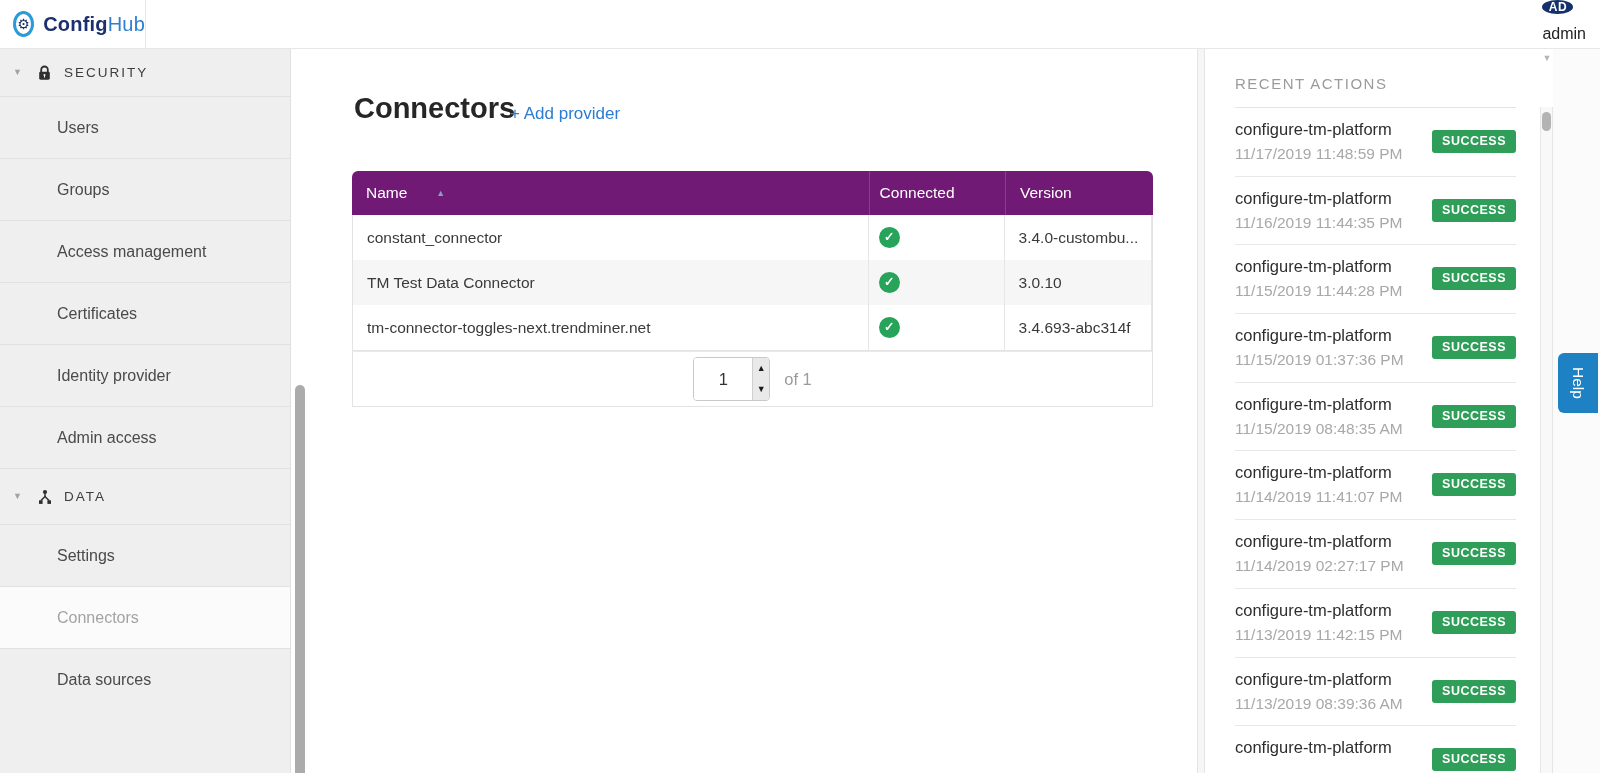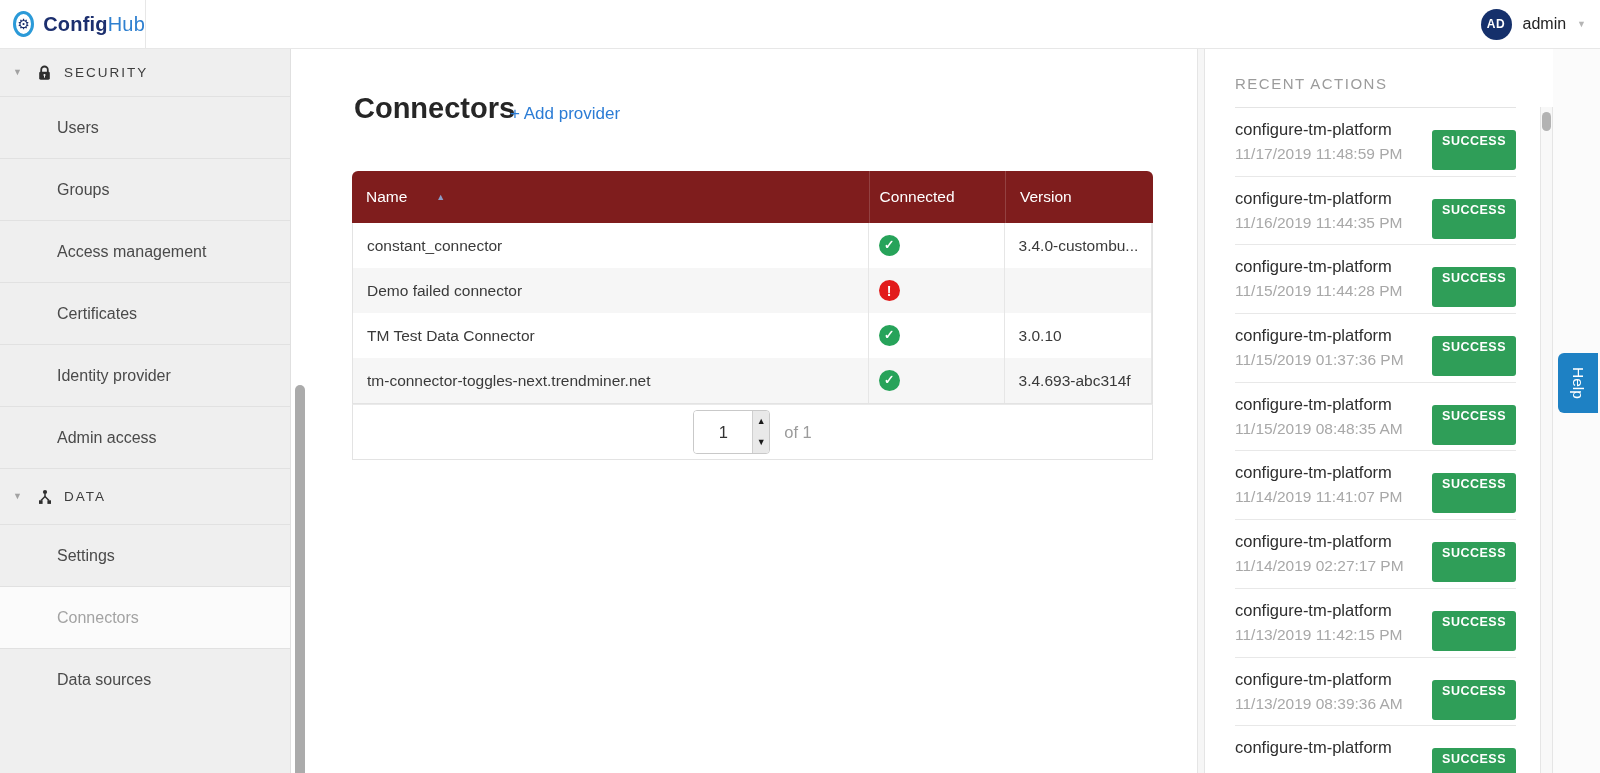--- a/index.html
+++ b/index.html
@@ -9,21 +9,21 @@
   
   .topbar{position:absolute;left:0;top:0;width:1600px;height:49px;background:#fff;
           border-bottom:1px solid #e7e7e7;box-sizing:border-box;}
   .logo-cell{position:absolute;left:0;top:0;width:146px;height:48px;border-right:1px solid #e7e7e7;
              display:flex;align-items:center;padding-left:13px;box-sizing:border-box;gap:9px;cursor:pointer;}
   .logo-ring{width:26px;height:26px;border:3px solid #2b9ad8;border-radius:50%;display:flex;
              align-items:center;justify-content:center;box-sizing:border-box;color:#1c2f6e;font-size:14px;line-height:1;}
   .brand{font-size:20px;letter-spacing:.2px;white-space:nowrap;}
   .brand-config{color:#1c2f6e;font-weight:700;}
   .brand-hub{color:#2f80d0;font-weight:400;}
-  .user-menu{position:absolute;right:14px;top:0;height:48px;display:flex;align-items:center;gap:11px;cursor:pointer;}
+  .user-menu{position:absolute;right:14px;top:0;height:48px;display:flex;align-items:flex-start;gap:11px;cursor:pointer;flex-direction:column;}
   .avatar{width:31px;height:31px;border-radius:50%;background:#15306b;color:#fff;font-size:12px;font-weight:700;
           display:flex;align-items:center;justify-content:center;letter-spacing:.5px;}
   .user-name{font-size:16px;color:#222;}
   .caret{font-size:9px;color:#b5b5b5;line-height:1;}
 
   
   .sidebar{position:absolute;left:0;top:49px;width:291px;bottom:0;background:#efefef;
            border-right:1px solid #e0e0e0;box-sizing:border-box;overflow:hidden;}
   .sec-header{display:flex;align-items:center;height:47px;padding-left:13px;gap:10px;
               border-top:1px solid #e1e1e1;cursor:pointer;}
@@ -39,21 +39,21 @@
   
   .main-scroll{position:absolute;left:295px;top:49px;width:11px;bottom:0;}
   .main-scroll .thumb{position:absolute;left:0;top:336px;bottom:0;width:10px;background:#ababab;
                       border-radius:6px 6px 0 0;}
 
   
   .page-title{position:absolute;left:354px;top:92px;font-size:29px;font-weight:600;color:#262626;}
   .add-link{position:absolute;left:510px;top:104px;font-size:17px;color:#2b7cd5;cursor:pointer;}
 
   .table-card{position:absolute;left:352px;top:171px;width:801px;}
-  .thead{display:flex;height:52px;background:#7f1d1d;border-radius:6px 6px 0 0;color:#fff;
+  .thead{display:flex;height:44px;background:#701a75;border-radius:6px 6px 0 0;color:#fff;
          font-size:15.5px;}
   .cell{box-sizing:border-box;height:100%;display:flex;align-items:center;}
   .w-name{width:489px;padding-left:14px;}
   .w-conn{width:142px;padding-left:10px;margin-left:48px;}
   .w-ver{width:154px;padding-left:14px;}
   .w-spare{flex:1;}
   .thead .w-conn,.thead .w-ver{border-left:1px solid rgba(255,255,255,.16);}
   .thead .cell{cursor:pointer;}
   .sort-caret{margin-left:29px;font-size:9px;color:#8b9cc6;line-height:1;}
 
@@ -87,21 +87,21 @@
 
   
   .panel{position:absolute;left:1205px;top:49px;width:335px;bottom:0;background:#fff;overflow:hidden;}
   .panel-title{margin:0 24px 0 30px;padding-top:26px;padding-bottom:15px;font-size:15px;
                letter-spacing:1.5px;color:#9b9b9b;border-bottom:1px solid #e4e4e4;}
   .actions-list{position:absolute;top:59px;left:30px;right:24px;bottom:0;overflow:hidden;}
   .action-item{position:relative;height:68.7px;border-bottom:1px solid #e8e8e8;box-sizing:border-box;
                padding-top:11px;}
   .action-name{font-size:16.5px;color:#2e2e2e;line-height:20px;}
   .action-time{font-size:15.5px;color:#a8a8a8;line-height:20px;margin-top:5px;}
-  .status-badge{position:absolute;right:0;top:22px;height:40px;line-height:23px;padding:0 10px;
+  .status-badge{position:absolute;right:0;top:22px;height:23px;line-height:23px;padding:0 10px;
                 background:#2f9e58;color:#fff;font-size:12.5px;font-weight:700;letter-spacing:.5px;
                 border-radius:3px;}
 
   
   .panel-scroll{position:absolute;left:1540px;top:107px;width:13px;bottom:0;background:#f8f8f8;
                 border-left:1px solid #e5e5e5;border-right:1px solid #e5e5e5;box-sizing:border-box;}
   .panel-scroll .thumb{position:absolute;left:1px;top:5px;width:9px;height:19px;background:#b3b3b3;
                        border-radius:5px;}
 
   .right-gutter{position:absolute;left:1553px;right:0;top:49px;bottom:0;background:#fbfbfb;}
@@ -227,32 +227,20 @@
           </div>
           <div class="cell w-conn">
             <span class="status-icon ok"></span>
           </div>
           <div class="cell w-ver">
             <span>3.4.0-custombu...</span>
           </div>
           <div class="cell w-spare"></div>
         </div>
 
-        <div class="trow">
-          <div class="cell w-name">
-            <span>Demo failed connector</span>
-          </div>
-          <div class="cell w-conn">
-            <span class="status-icon error"></span>
-          </div>
-          <div class="cell w-ver">
-            <span></span>
-          </div>
-          <div class="cell w-spare"></div>
-        </div>
 
         <div class="trow">
           <div class="cell w-name">
             <span>TM Test Data Connector</span>
           </div>
           <div class="cell w-conn">
             <span class="status-icon ok"></span>
           </div>
           <div class="cell w-ver">
             <span>3.0.10</span>

